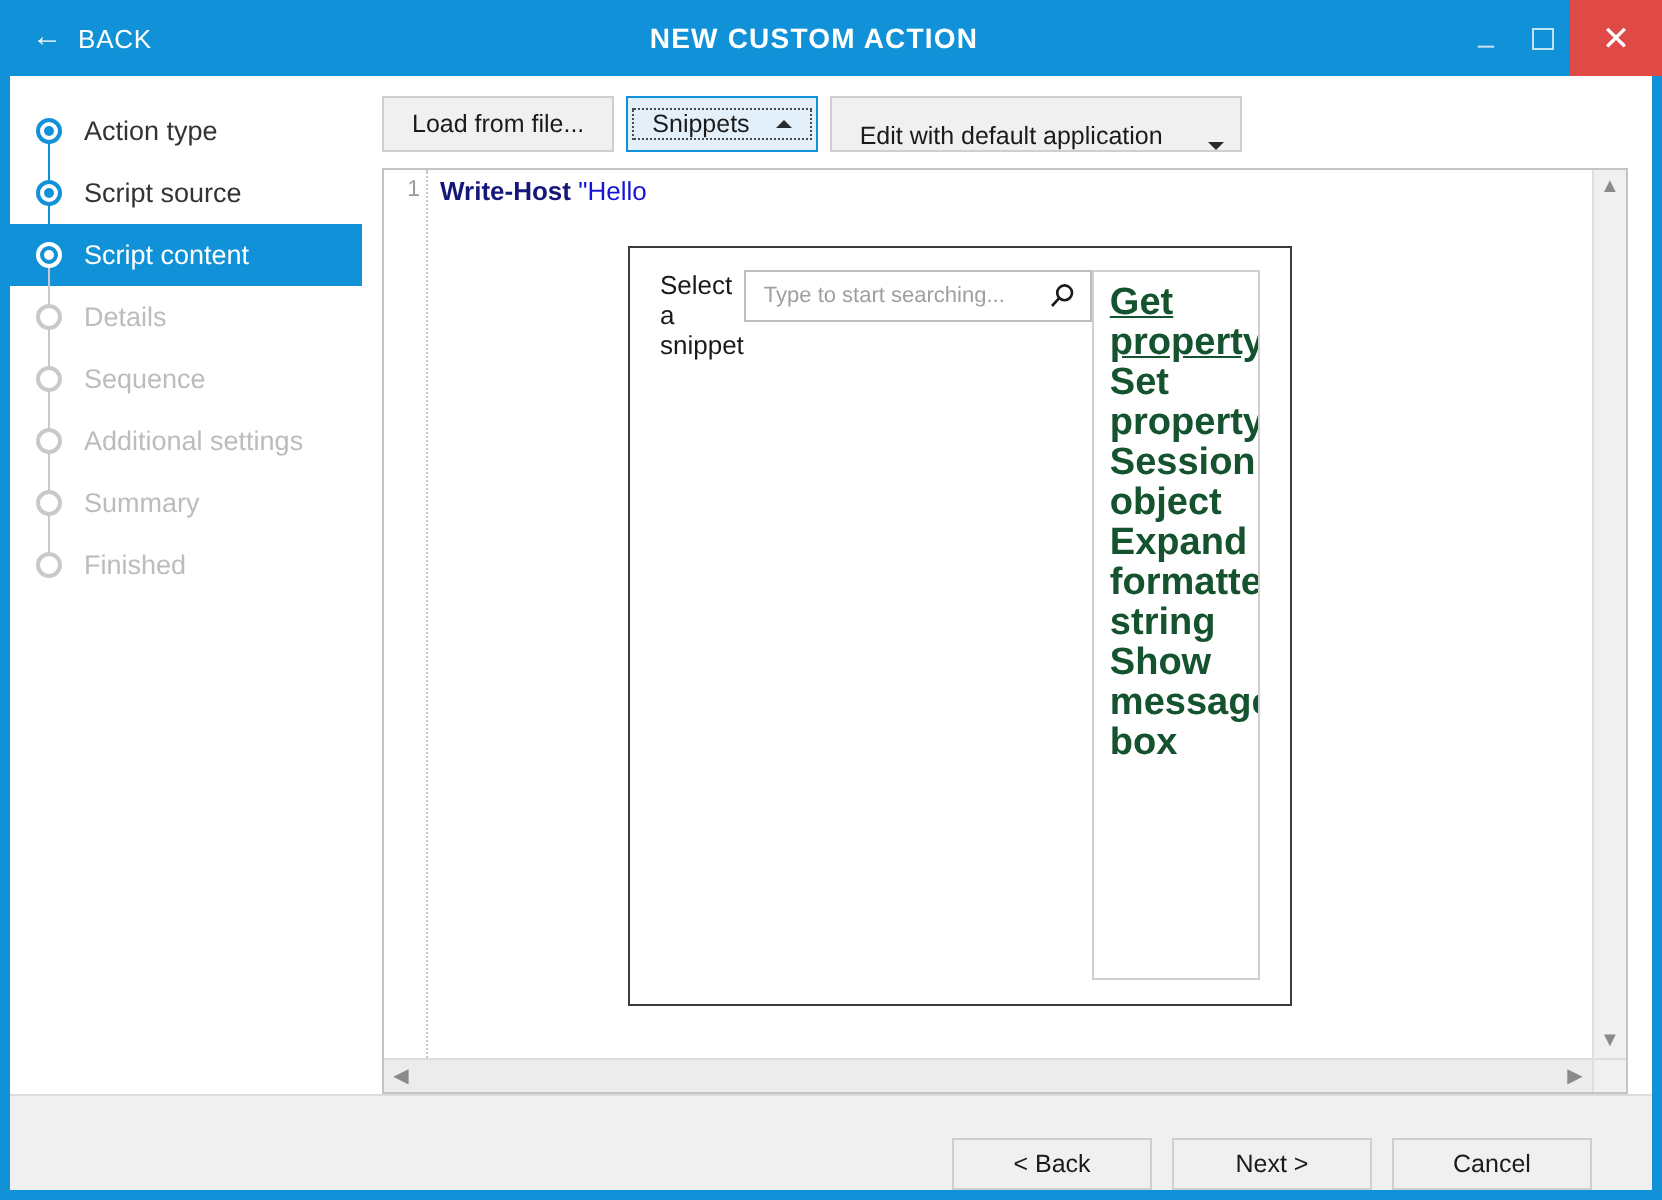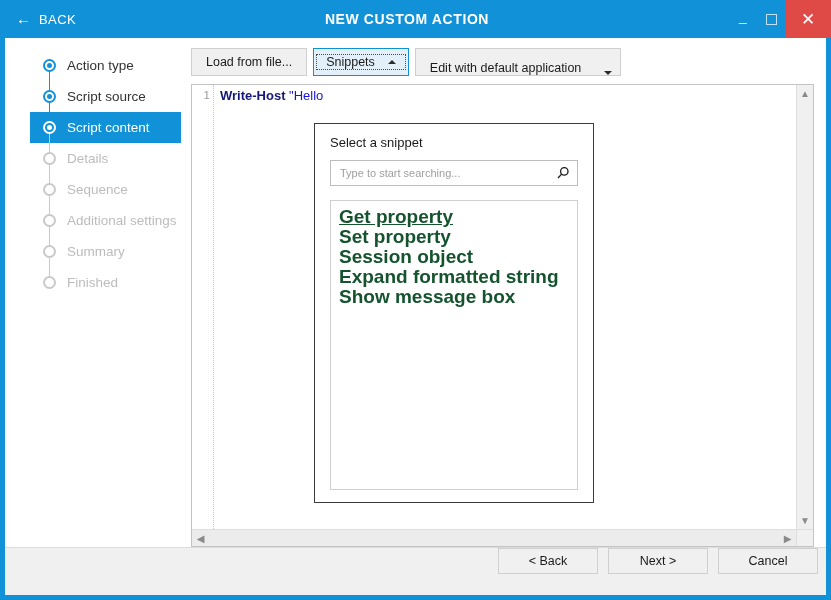--- a/index.html
+++ b/index.html
@@ -89,21 +89,20 @@
     position: relative;
   }
 
   
   .sidebar {
     width: 176px;
     flex: 0 0 176px;
     background: #ffffff;
     padding-top: 12px;
     position: relative;
-    padding-left: 25px;
   }
   .steps { position: relative; }
   .step {
     position: relative;
     height: 31px;
     display: flex; align-items: center;
     padding-left: 13px;
     cursor: pointer;
   }
   .step .marker {
@@ -305,26 +304,26 @@
     border-left: 1px solid #dedede;
     border-top: 1px solid #dedede;
   }
   .hsb-wrap { display: flex; flex: 0 0 17px; }
   .hsb-main { flex: 1 1 auto; display: flex; }
 
   
   .dropdown {
     position: absolute;
     left: 309px; top: 85px;
-    width: 280px; height: 380px;
+    width: 332px; height: 380px;
     background: #ffffff;
     border: 1px solid #3c3c3c;
     z-index: 20;
     padding: 11px 15px 12px 15px;
-    display: flex; flex-direction: column;
+    display: flex; 
   }
   .dd-title {
     font-size: 13px; color: #1a1a1a;
     margin-bottom: 10px;
   }
   .dd-search {
     height: 26px;
     border: 1px solid #bdbdbd;
     background: #ffffff;
     display: flex; align-items: center;
@@ -359,22 +358,22 @@
     width: fit-content;
     font-weight: bold;
   }
   .dd-item.sel { text-decoration: underline; }
 
   
   .footer {
     flex: 0 0 48px;
     background: #f0f0f0;
     border-top: 1px solid #dcdcdc;
-    display: flex; align-items: flex-start; justify-content: flex-end;
-    padding-right: 8px;
+    display: flex; align-items: flex-end; justify-content: flex-end;
+    padding-right: 30px;
     gap: 10px;
   }
   .ft-btn {
     width: 100px; height: 26px;
     background: #f0f0f0;
     border: 1px solid #cfcfcf;
     font-family: "Liberation Sans", sans-serif;
     font-size: 12.5px;
     color: #1a1a1a;
     cursor: pointer;

